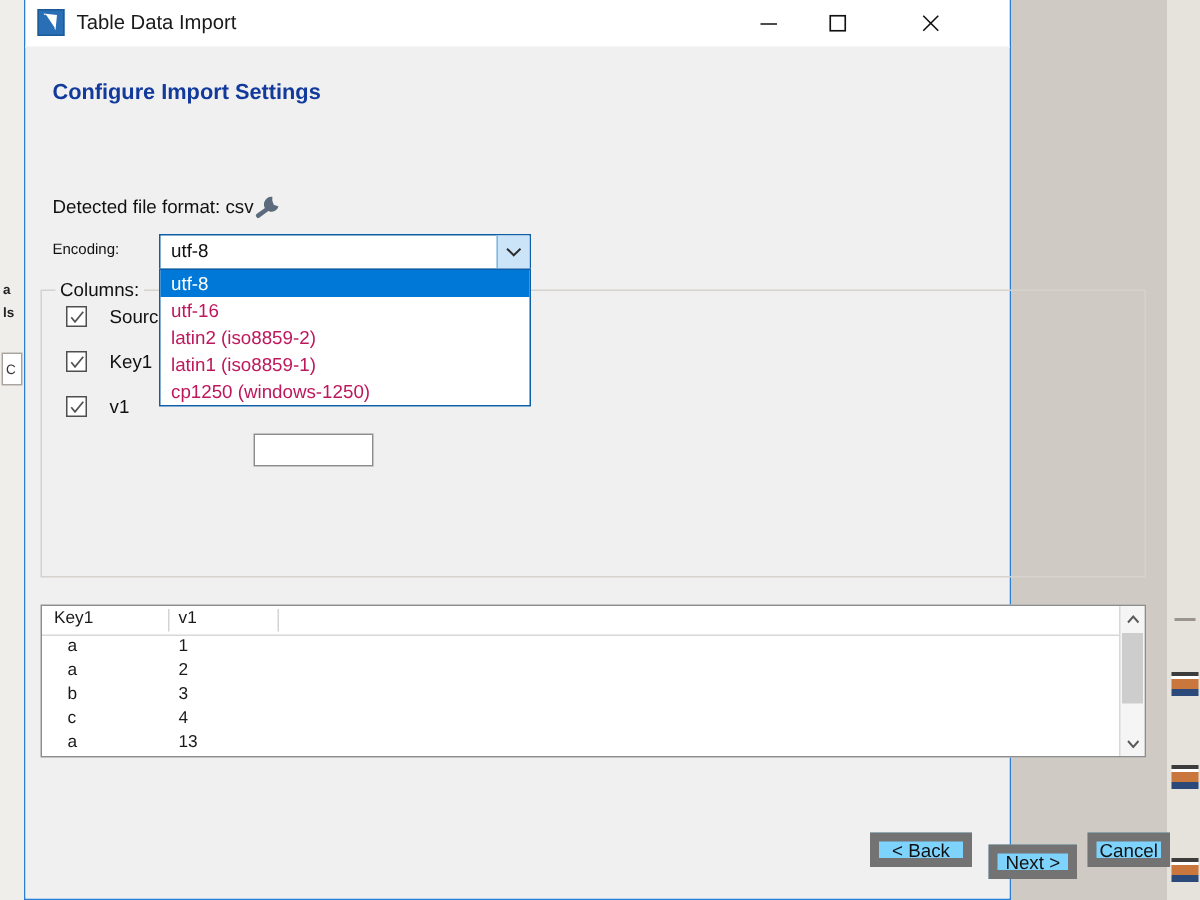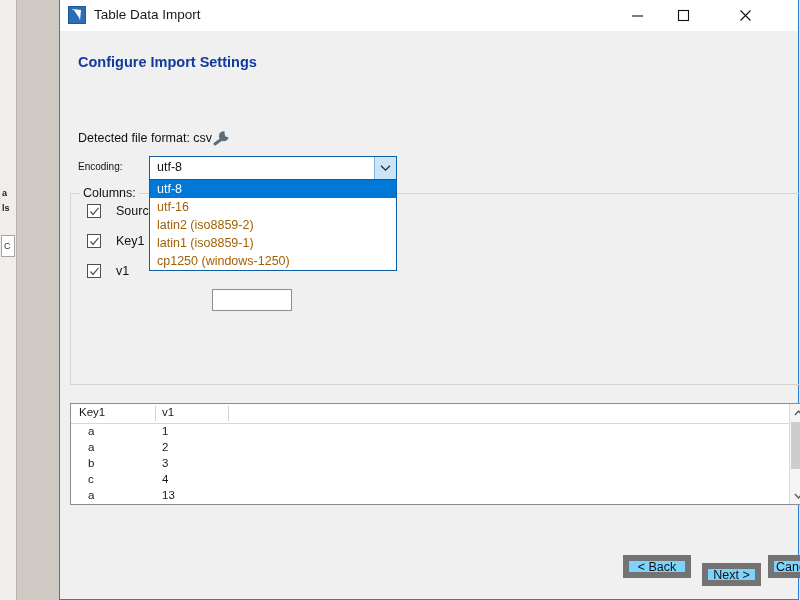--- a/index.html
+++ b/index.html
@@ -73,27 +73,26 @@
     width: 14px;
     height: 2px;
     background: #9a948c;
   }
 
   
   #dialog {
     position: absolute;
     left: 16px;
     top: 0;
-    width: 740px;
+    width: 658px;
     height: 600px;
     background: #f0f0f0;
     border: 1px solid #2a7fd4;
     border-top: none;
     box-sizing: border-box;
-    margin-left: 43px;
   }
 
   .titlebar {
     position: relative;
     height: 31px;
     background: #ffffff;
     border-bottom: 1px solid #ffffff;
   }
   .title-icon {
     position: absolute;
@@ -207,21 +206,21 @@
     background: #ffffff;
     border: 1px solid #0f5fa6;
     box-sizing: border-box;
     z-index: 40;
   }
   .dd-item {
     height: 18px;
     line-height: 18px;
     padding-left: 7px;
     font-size: 12.5px;
-    color: #a16207;
+    color: #be185d;
     white-space: nowrap;
   }
   .dd-item.selected {
     background: #0078d7;
     color: #ffffff;
   }
 
   
   .group {
     position: absolute;

